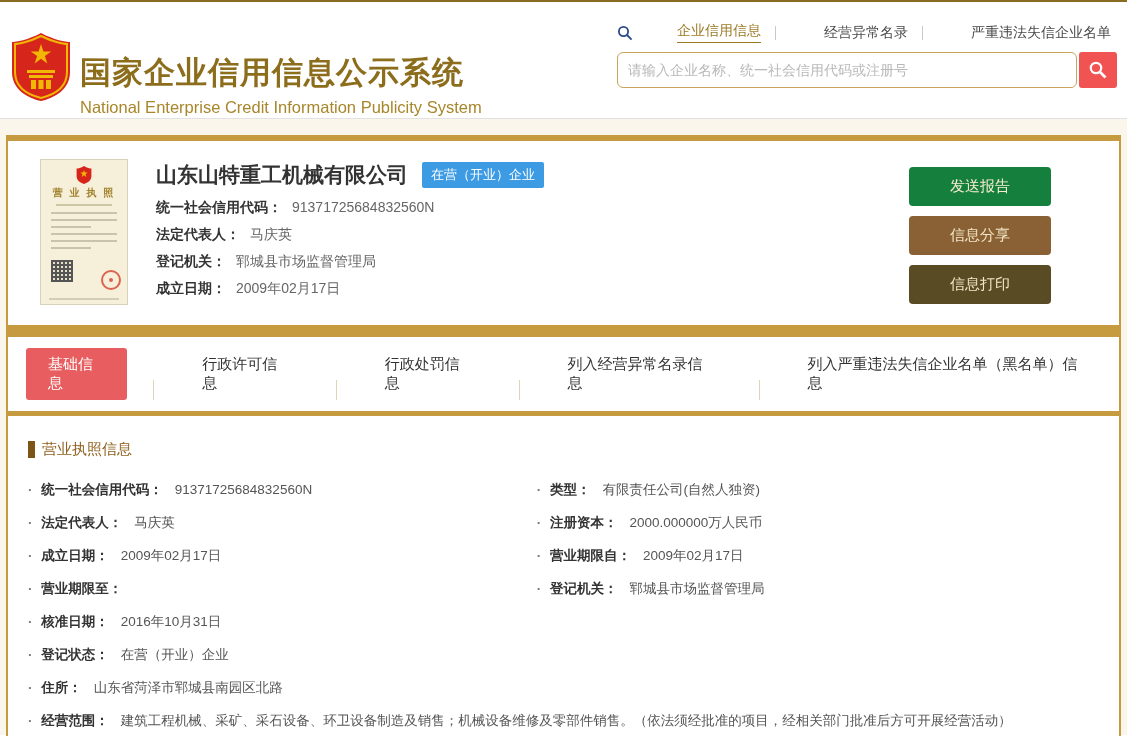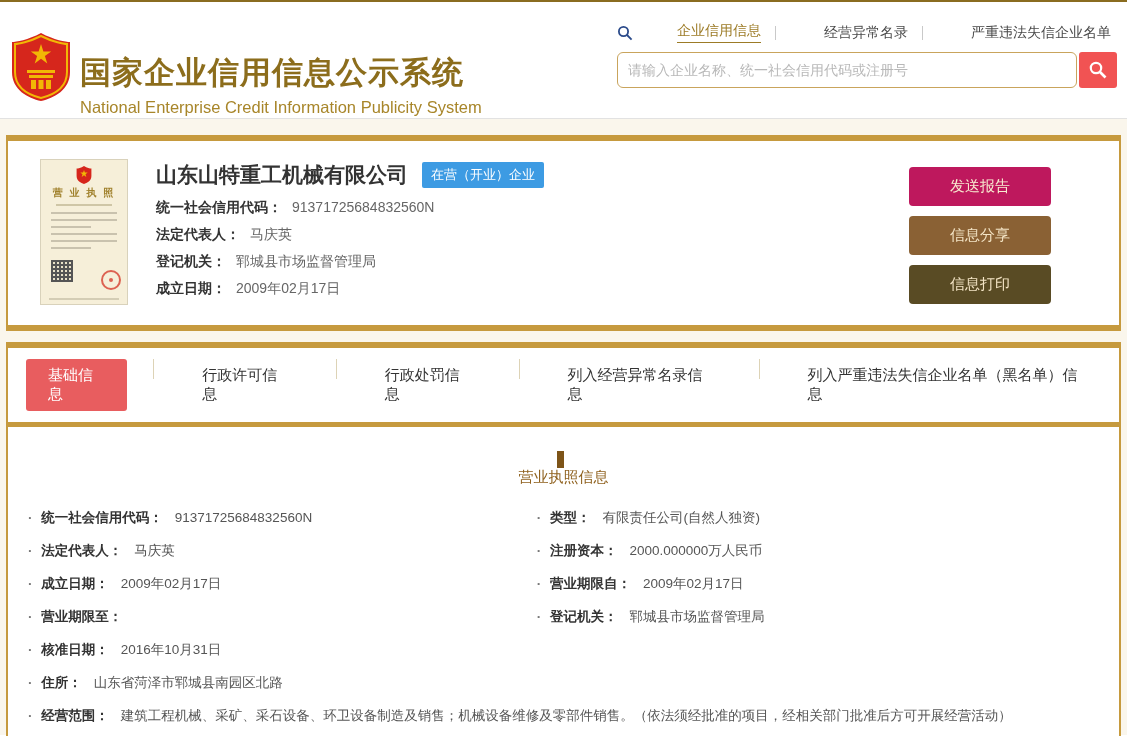--- a/index.html
+++ b/index.html
@@ -58,35 +58,35 @@
   .name-row { display:flex; align-items:center; margin-bottom:10px; }
   .company-name { font-size:21px; font-weight:bold; color:#333; }
   .status-badge { background:#3d9be3; color:#fff; font-size:13px; padding:4px 9px;
                   margin-left:14px; border-radius:2px; }
   .sfield { font-size:14px; margin-top:9px; color:#666; }
   .sfield b { color:#333; margin-right:10px; }
 
   .summary-btns { width:142px; flex:0 0 auto; display:flex; flex-direction:column;
                   gap:10px; margin:8px 40px 0 0; }
   .act-btn { height:39px; border:none; border-radius:4px; font-size:15px; cursor:pointer; }
-  .act-btn.b1 { background:#be185d; color:#f8ecd0; }
+  .act-btn.b1 { background:#15803d; color:#f8ecd0; }
   .act-btn.b2 { background:#8a6134; color:#f3e4c5; }
   .act-btn.b3 { background:#594b24; color:#f3e4c5; }
 
   
-  .tabbar { margin-top:11px; border:2px solid #c69a3e; border-top-width:6px; border-bottom-width:5px;
-            background:#fff; display:flex; align-items:flex-start; padding:11px 18px; }
+  .tabbar { border:2px solid #c69a3e; border-top-width:6px; border-bottom-width:5px;
+            background:#fff; display:flex; align-items:flex-end; padding:11px 18px; }
   .tab { font-size:15px; color:#333; padding:7px 22px; cursor:pointer; border-radius:3px; }
   .tab.active { background:#e85d5f; color:#fff; }
   .tdiv { width:1px; height:20px; background:#ddd3b6; margin:0 26px; }
 
   
   .content-box { background:#fff; border-left:2px solid #c69a3e; border-right:2px solid #c69a3e;
                  padding:24px 20px 20px 20px; height:322px; }
-  .section-title { display:flex; align-items:center; margin-bottom:14px;flex-direction:column; }
+  .section-title { display:flex; align-items:center; margin-bottom:14px; }
   .section-bar { width:7px; height:17px; background:#7d5418; margin-right:7px; }
   .section-text { color:#8f611e; font-size:15px; }
 
   .grid2 { display:grid; grid-template-columns:47.5% 52.5%; }
   .field { font-size:13.5px; color:#555; padding:7.5px 0; }
   .field::before { content:"·"; color:#777; font-weight:bold; margin-right:5px; }
   .field b { color:#333; margin-right:12px; font-size:13.5px; }
   .full-fields .field { padding:7.5px 0; }
 </style>
 </head>
@@ -224,20 +224,23 @@
       <div class="field">
         <b>登记机关：</b><span>郓城县市场监督管理局</span>
       </div>
       <div class="field">
         <b>核准日期：</b><span>2016年10月31日</span>
       </div>
     </div>
 
     <div class="full-fields">
       <div class="field">
+        <b>登记状态：</b><span>在营（开业）企业</span>
+      </div>
+      <div class="field">
         <b>住所：</b><span>山东省菏泽市郓城县南园区北路</span>
       </div>
       <div class="field">
         <b>经营范围：</b><span>建筑工程机械、采矿、采石设备、环卫设备制造及销售；机械设备维修及零部件销售。（依法须经批准的项目，经相关部门批准后方可开展经营活动）</span>
       </div>
     </div>
   </div>
 
 </div>
 

